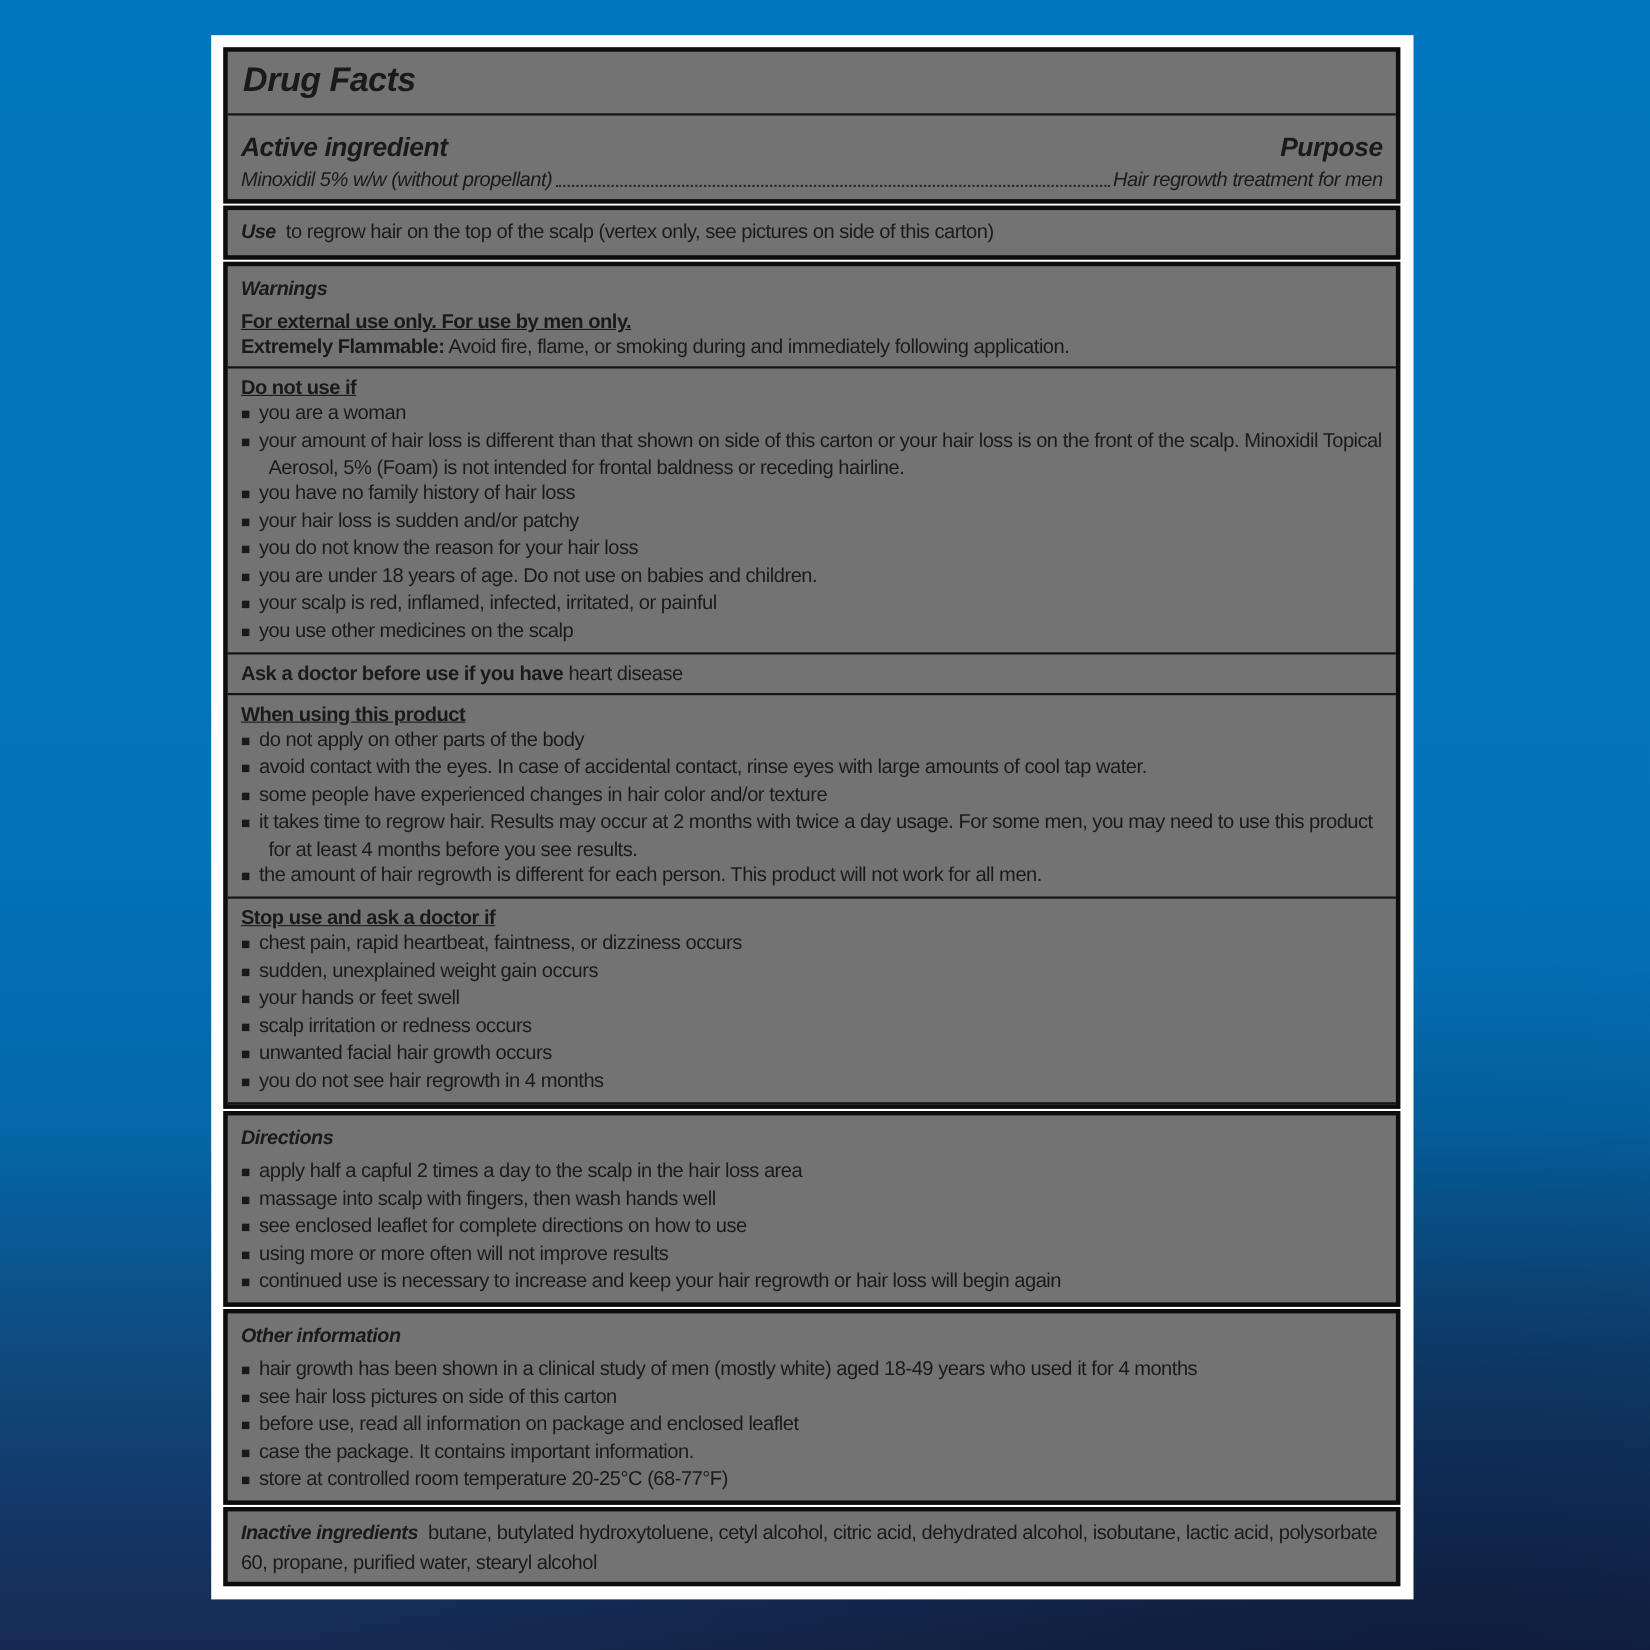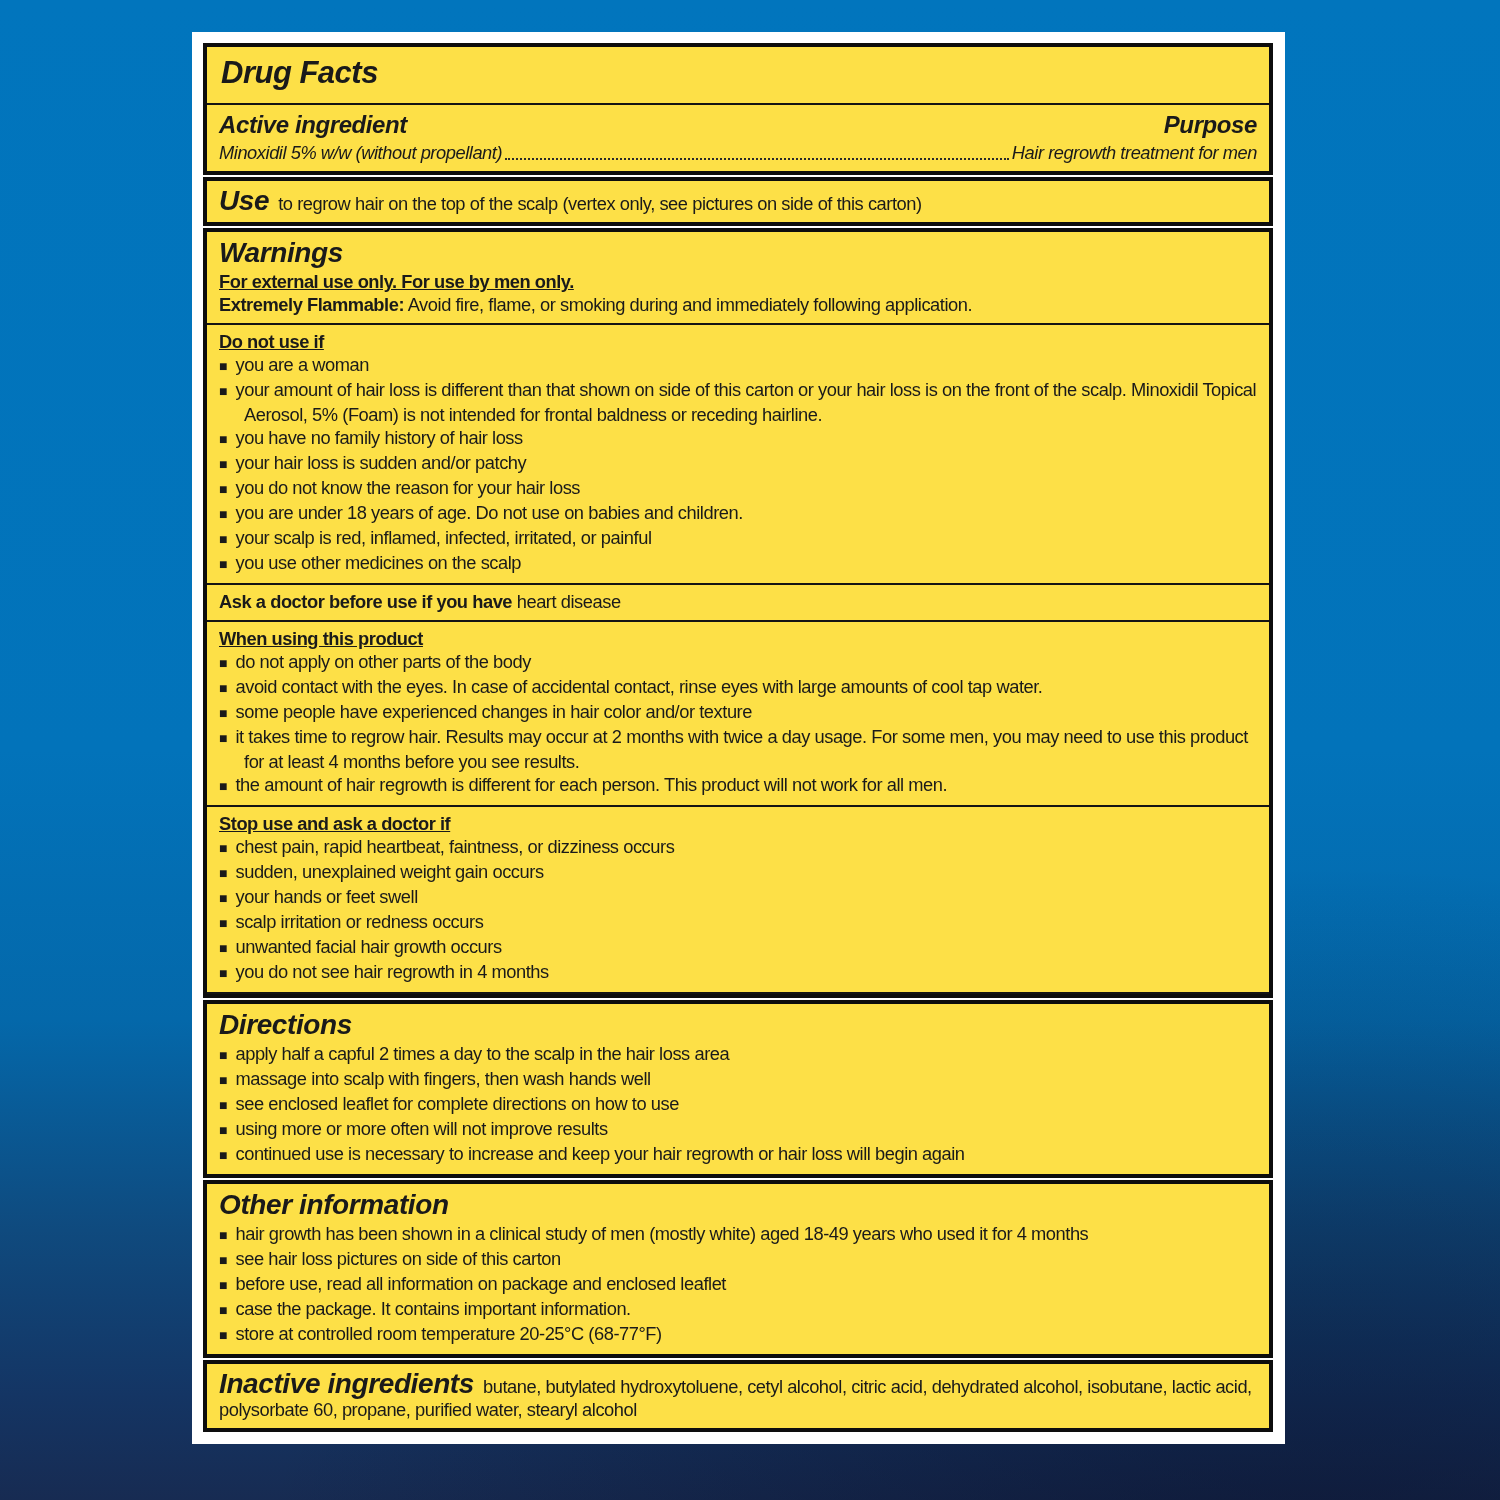--- a/index.html
+++ b/index.html
@@ -9,42 +9,42 @@
     color:#1a1a1a;
     background:
       radial-gradient(130% 95% at 88% 110%, rgba(8,13,38,0.60) 0%, rgba(8,13,38,0) 55%),
       linear-gradient(to bottom, #0175bd 0%, #0273ba 50%, #0468aa 68%, #0f4a7e 82%, #143564 93%, #172b52 100%);
   }
   .panel{
     position:absolute;left:192px;top:32px;width:1093px;box-sizing:border-box;
     background:#ffffff;padding:11px 12px 10px 11px;
   }
   .box{
-    border:4px solid #0d0d0d;background:#fde047;margin-bottom:2px;
+    border:4px solid #0d0d0d;background:#737373;margin-bottom:2px;
   }
   .pad{padding:5px 12px 7px 12px;}
   hr.thin{border:0;border-top:2px solid #141414;margin:0;}
   h1,h2,p,ul{margin:0;padding:0;}
   .body-text, p, li, .dotted-row{
     font-size:18.3px;line-height:23px;letter-spacing:-0.45px;
   }
   h1{
     font-size:31px;font-style:italic;font-weight:bold;letter-spacing:-0.5px;
     margin:3px 0 5px 2px;
   }
   .h2{
     font-size:24px;font-style:italic;font-weight:bold;letter-spacing:-0.4px;line-height:28px;
   }
   .h2i{
-    font-size:28px;font-style:italic;font-weight:bold;letter-spacing:-0.4px;line-height:29px;
+    font-size:18px;font-style:italic;font-weight:bold;letter-spacing:-0.4px;line-height:29px;
   }
   .block{display:block;margin:1px 0 3px 0;}
   .inline-head .h2i{margin-right:9px;}
   .bold{font-weight:bold;text-decoration:underline;}
-  .heads{display:flex;justify-content:space-between;align-items:baseline;margin:1px 0 2px 0;}
+  .heads{display:flex;justify-content:space-between;align-items:baseline;margin:11px 0 2px 0;}
   .dotted-row{display:flex;align-items:flex-end;font-style:italic;}
   .leader{flex:1 1 auto;border-bottom:2.6px dotted #2a2a2a;margin:0 3px 4px 3px;height:0;}
   ul{list-style:none;}
   li{padding-left:25px;text-indent:-25px;}
   .bullet{font-size:14px;margin-right:8px;letter-spacing:0;}
 </style>
 </head>
 <body>
 
 <div class="panel">

